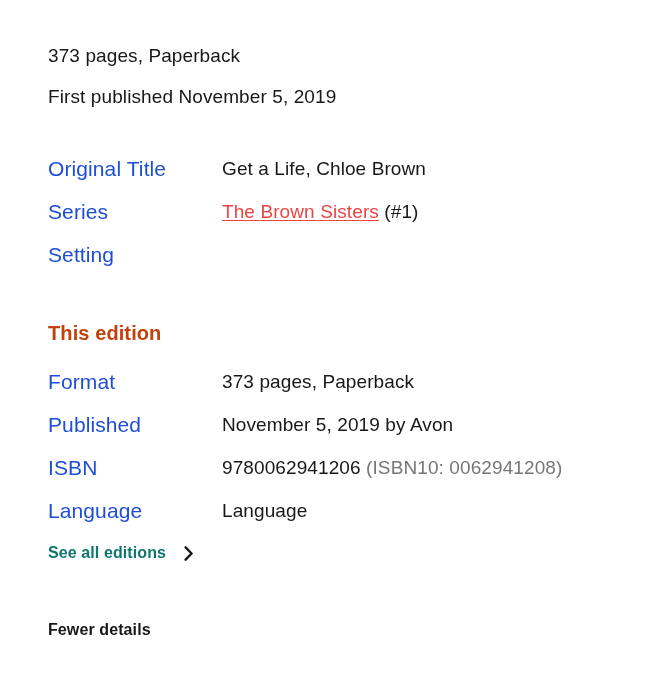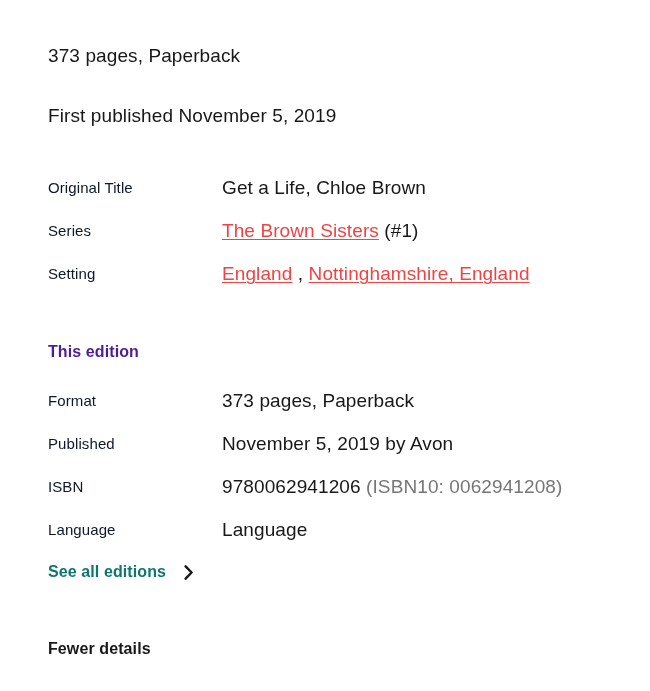--- a/index.html
+++ b/index.html
@@ -28,43 +28,43 @@
   .summary-block {
     padding-top: 44px;
   }
   .summary-line {
     font-size: 19px;
     line-height: 24px;
     color: #181818;
     letter-spacing: 0.1px;
   }
   .summary-line + .summary-line {
-    margin-top: 36px;
+    margin-top: 17px;
   }
 
   
   .details-table {
     margin-top: 47px;
   }
   .detail-row {
     display: flex;
     align-items: flex-start;
     min-height: 25px;
     margin-bottom: 18px;
   }
   .detail-row:last-child {
     margin-bottom: 0;
     align-items: flex-end;
   }
   .detail-label {
     width: 174px;
     flex: 0 0 174px;
-    font-size: 15px;
+    font-size: 21px;
     line-height: 25px;
-    color: #0f172a;
+    color: #1d4ed8;
     letter-spacing: 0.1px;
   }
   .detail-value {
     flex: 1 1 auto;
     font-size: 19px;
     line-height: 25px;
     color: #181818;
     letter-spacing: 0.1px;
   }
   .detail-value a,
@@ -77,24 +77,24 @@
   }
   .muted {
     color: #767676;
   }
   .sep {
     color: #181818;
   }
 
   
   .section-heading {
-    font-size: 16px;
+    font-size: 20px;
     line-height: 20px;
     font-weight: bold;
-    color: #4c1d95;
+    color: #c2410c;
     letter-spacing: 0.1px;
   }
   .edition-block {
     margin-top: 56px;
   }
   .edition-block .details-table {
     margin-top: 26px;
   }
 
   
@@ -161,21 +161,20 @@
       <div class="detail-value">Get a Life, Chloe Brown</div>
     </div>
 
     <div class="detail-row">
       <div class="detail-label">Series</div>
       <div class="detail-value"><a class="link">The Brown Sisters</a><span> (#1)</span></div>
     </div>
 
     <div class="detail-row">
       <div class="detail-label">Setting</div>
-      <div class="detail-value"><a class="link">England</a><span class="sep"> , </span><a class="link">Nottinghamshire, England</a></div>
     </div>
 
   </div>
 
   
   <div class="edition-block">
     <div class="section-heading">This edition</div>
 
     <div class="details-table">
 

